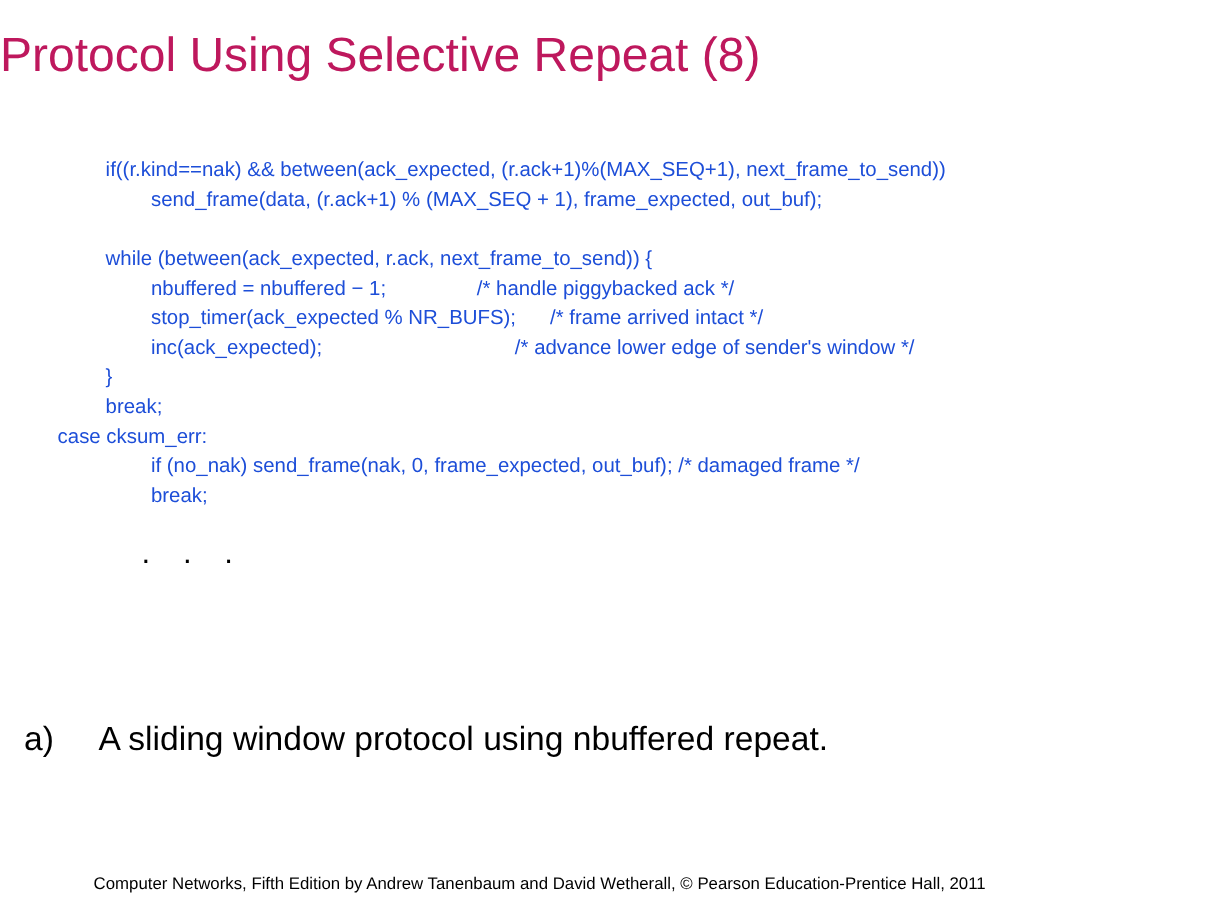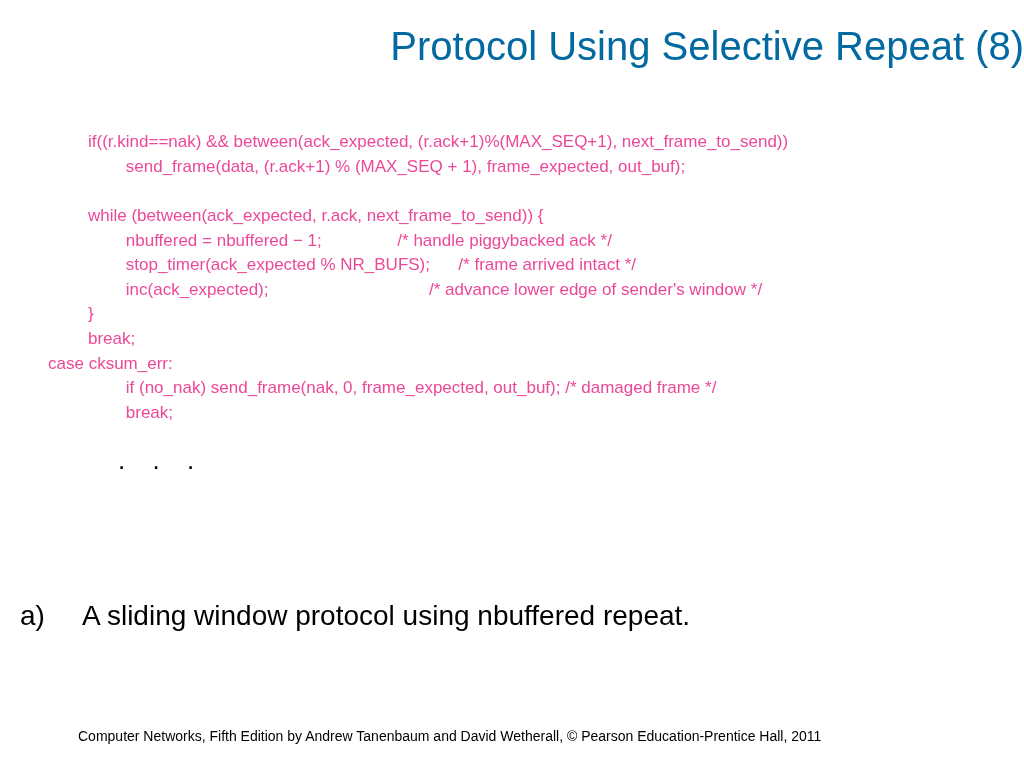--- a/index.html
+++ b/index.html
@@ -5,35 +5,35 @@
   * { margin: 0; padding: 0; box-sizing: border-box; }
   body {
     width: 1024px;
     height: 768px;
     background: #ffffff;
     font-family: Arial, Helvetica, sans-serif;
     position: relative;
     overflow: hidden;
   }
   .slide-title {
-    color: #0369a1;
+    color: #be185d;
     font-size: 40px;
     font-weight: normal;
-    text-align: right;
+    text-align: left;
     padding-top: 24px;
     padding-bottom: 10px;
   }
   .code-block {
     position: absolute;
     top: 130px;
     left: 88px;
     right: 20px;
     font-family: Arial, Helvetica, sans-serif;
     font-size: 17px;
-    color: #ec4899;
+    color: #1d4ed8;
     line-height: 1.45;
     white-space: pre;
   }
   .ellipsis {
     position: absolute;
     top: 445px;
     left: 118px;
     font-size: 26px;
     letter-spacing: 10px;
     color: #000000;

